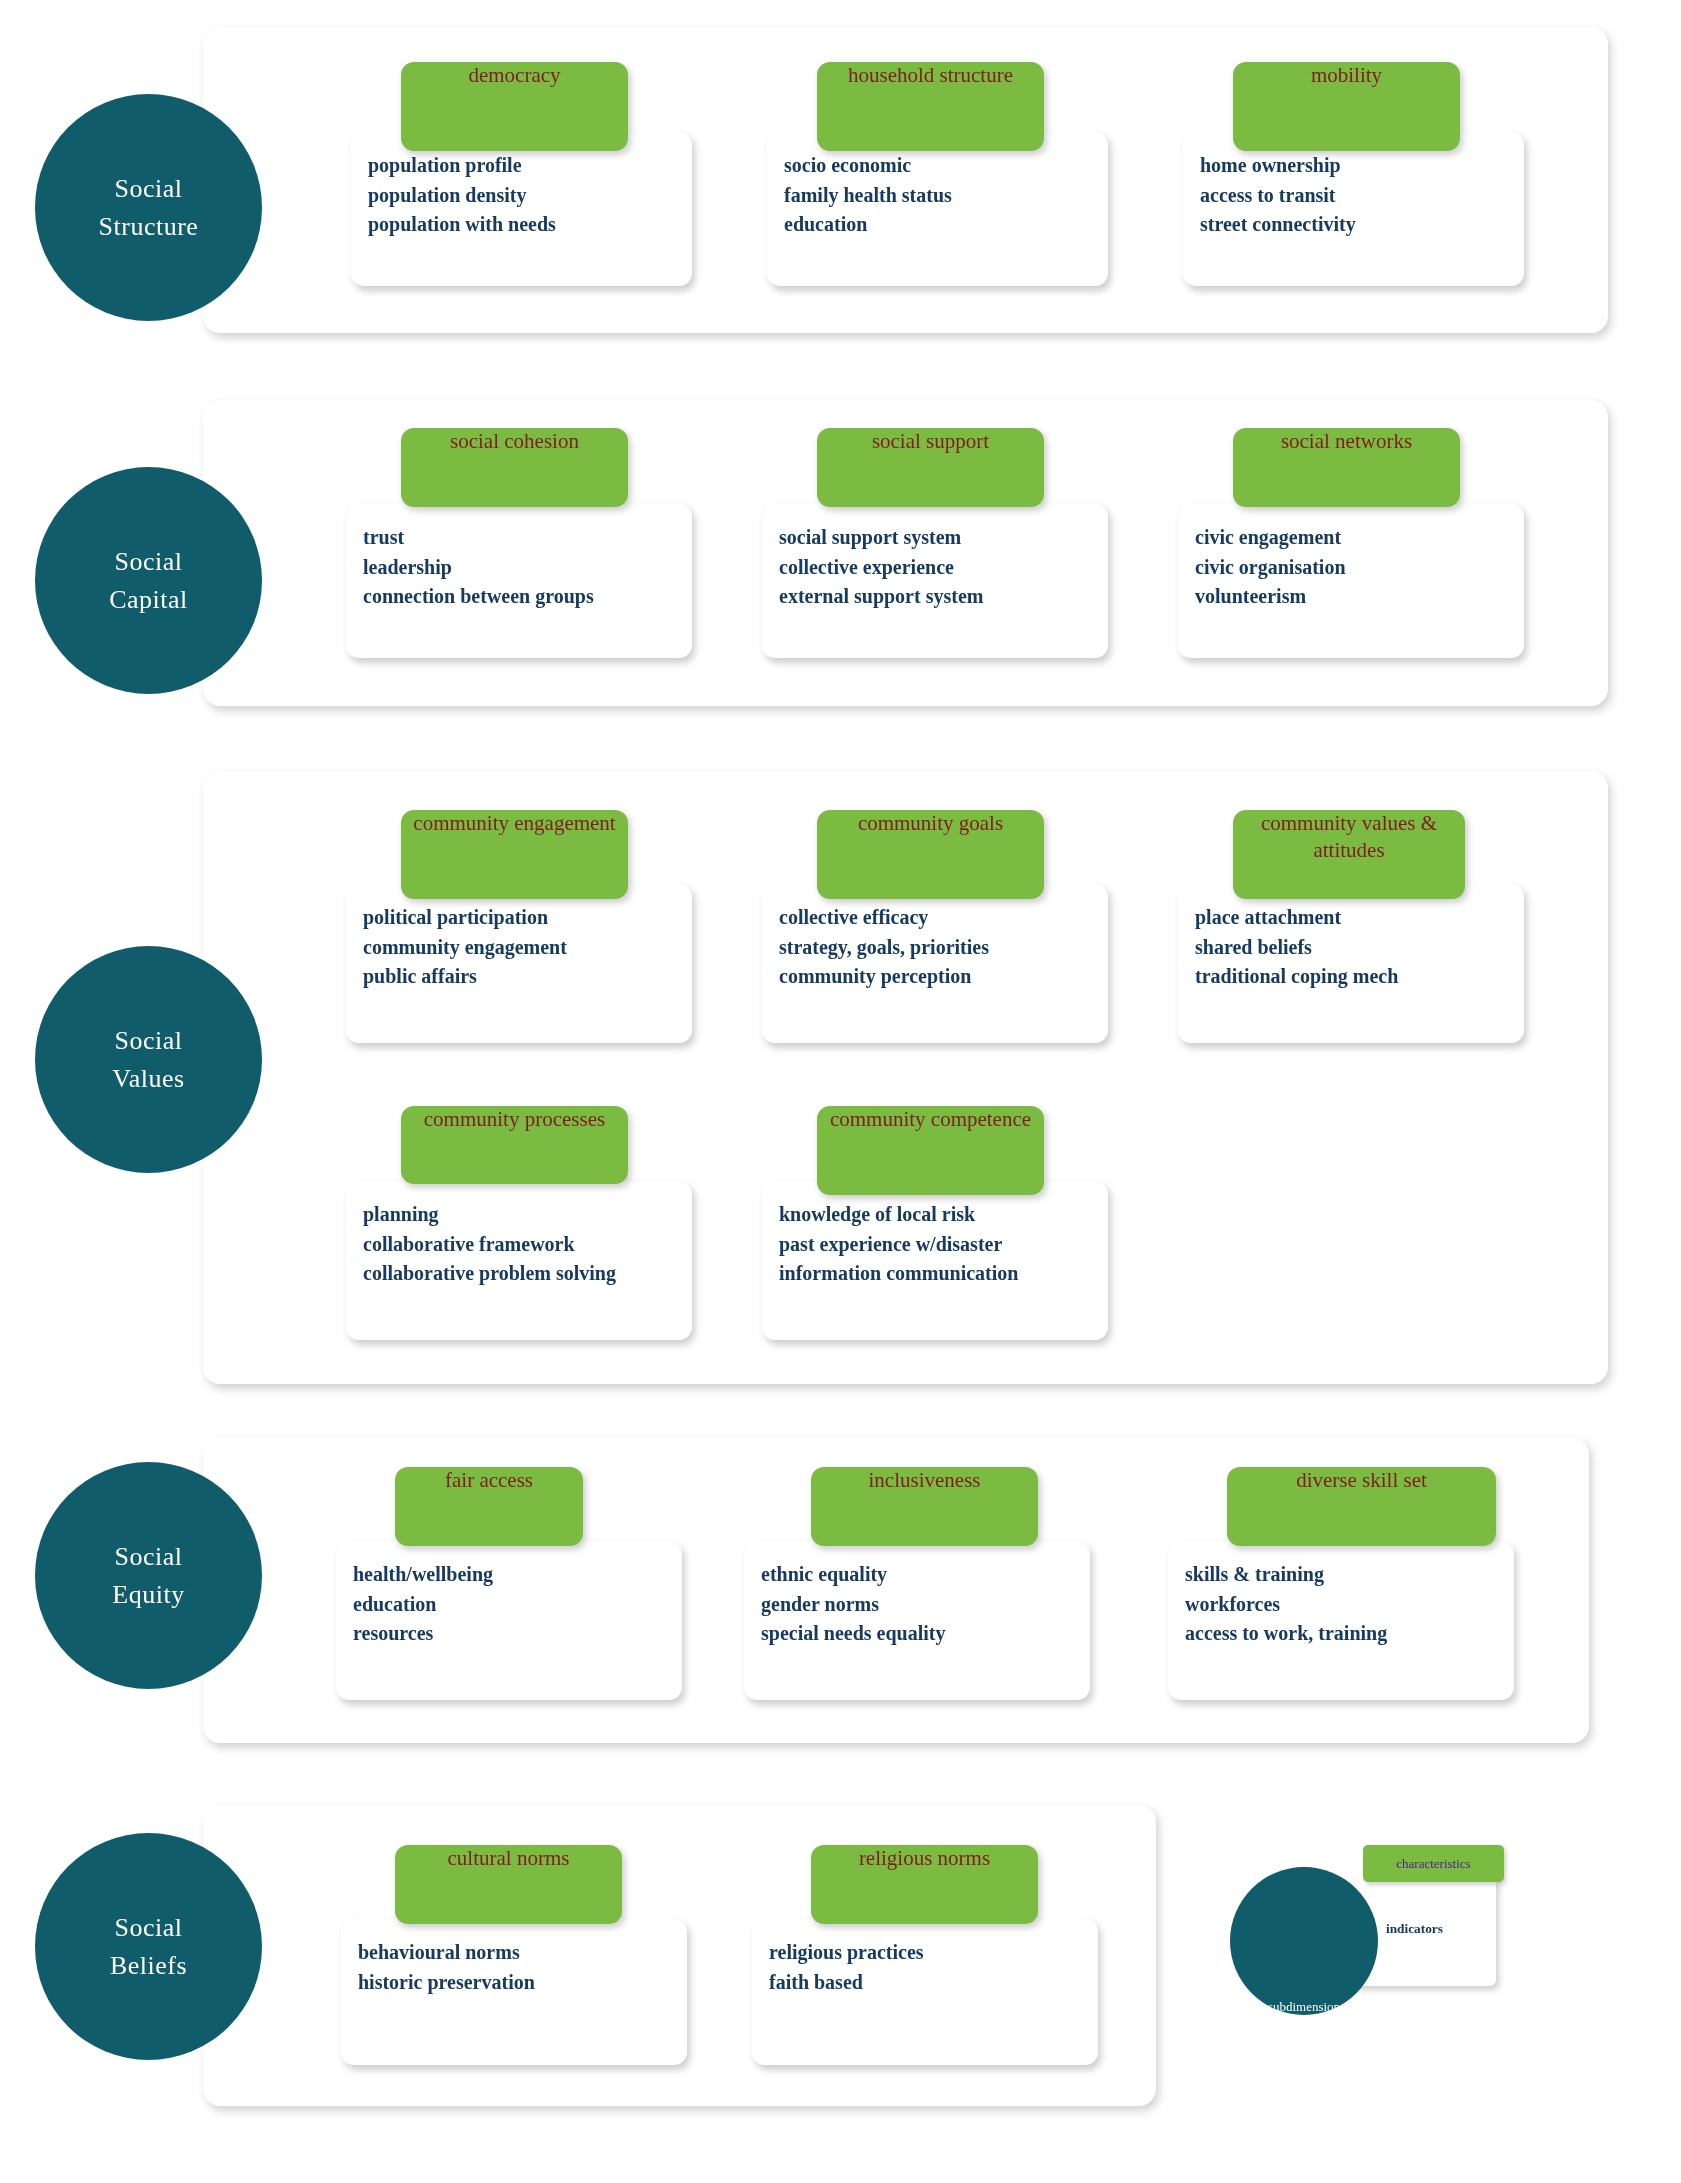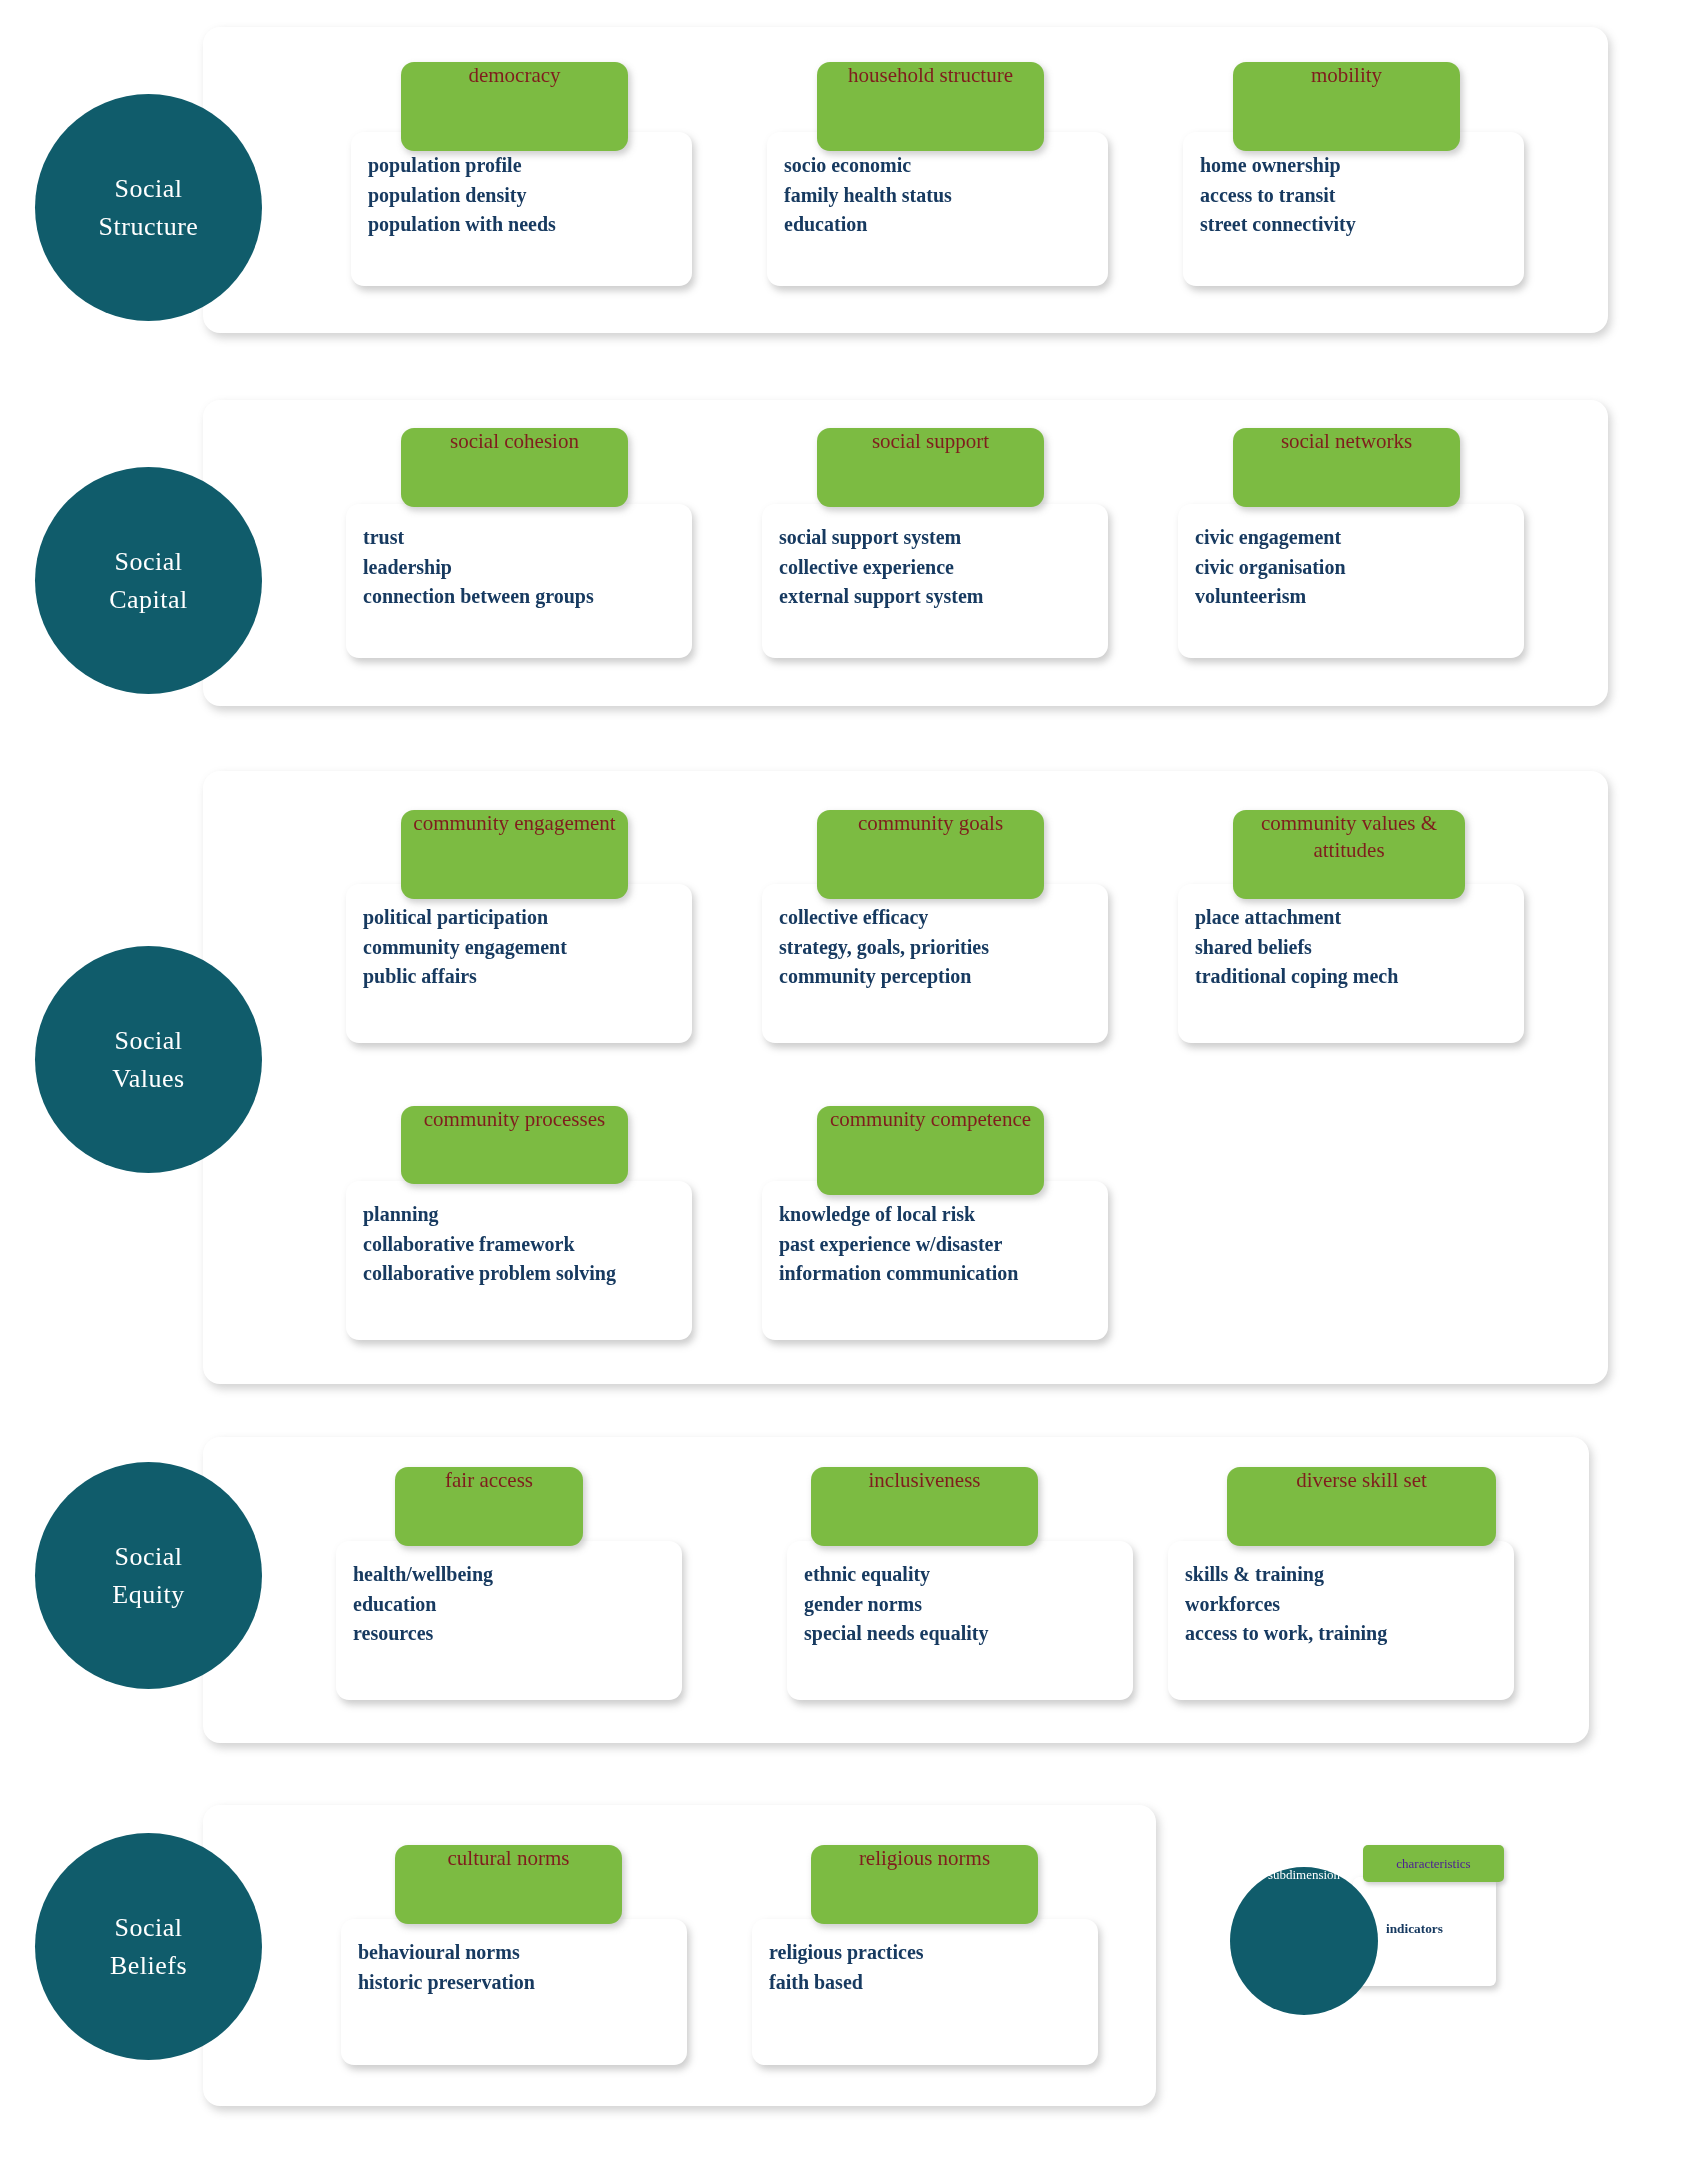--- a/index.html
+++ b/index.html
@@ -108,21 +108,21 @@
     z-index: 4;
     box-shadow: 2px 2.5px 4.4px rgba(120,120,120,0.35);
   }
   .legend-circle {
     position: absolute;
     background: #105c6b;
     border-radius: 50%;
     color: #ffffff;
     font-size: 13px;
     display: flex;
-    align-items: flex-start;
+    align-items: flex-end;
     justify-content: center;
     z-index: 5;
   }
   .legend-ind {
     position: absolute;
     color: #173a60;
     font-size: 13.3px;
     font-weight: bold;
     z-index: 6;
   }
@@ -331,21 +331,21 @@
         <div class="ind">resources</div>
       </div>
       <div class="card-head" style="left:395px; top:1467px; width:188px; height:79px;">
         <div>
           <span>fair access</span>
         </div>
       </div>
     </div>
 
     <div class="card">
-      <div class="card-body" style="left:787px; top:1541px; width:346px; height:159px;">
+      <div class="card-body" style="left:744px; top:1541px; width:346px; height:159px;">
         <div class="ind">ethnic equality</div>
         <div class="ind">gender norms</div>
         <div class="ind">special needs equality</div>
       </div>
       <div class="card-head" style="left:811px; top:1467px; width:227px; height:79px;">
         <div>
           <span>inclusiveness</span>
         </div>
       </div>
     </div>

